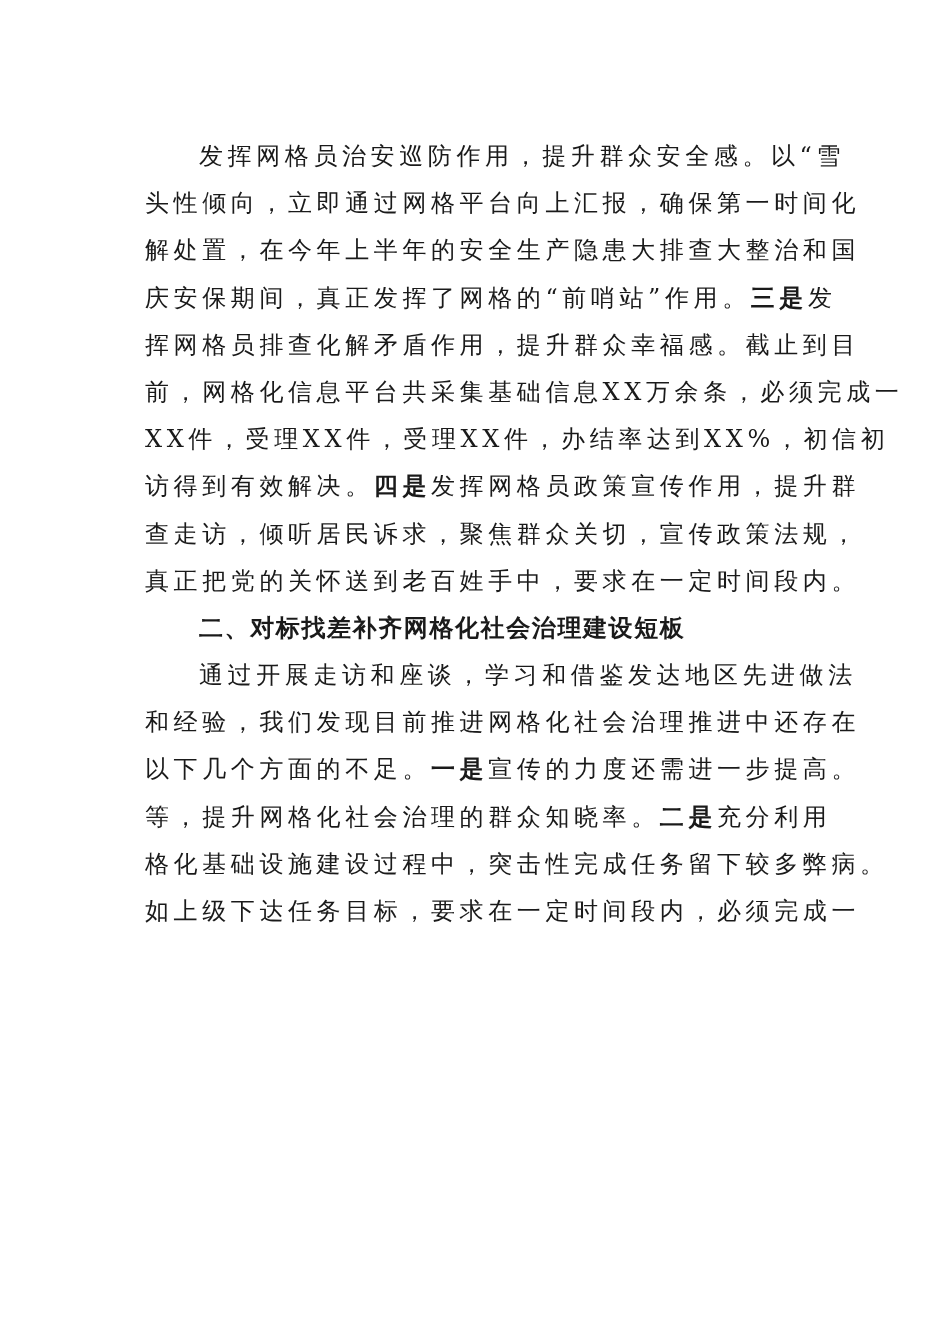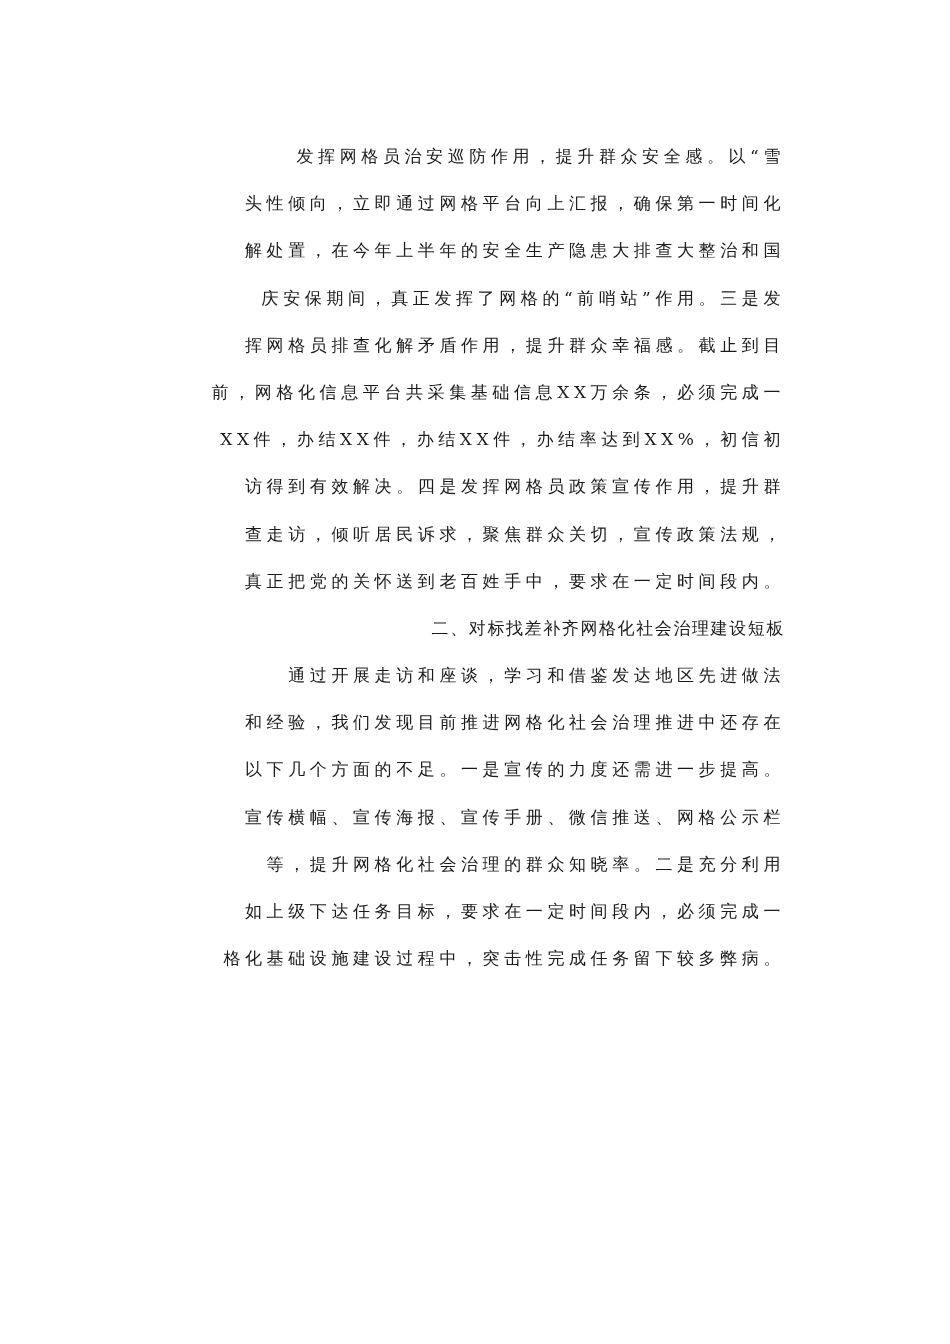--- a/index.html
+++ b/index.html
@@ -25,55 +25,53 @@
   }
   .content {
     position: absolute;
     left: 145px;
     top: 136px;
     width: 640px;
   }
   .line {
     height: 47.2px;
     line-height: 40px;
-    font-size: 17px;
+    font-size: 24px;
     white-space: nowrap;
     letter-spacing: 4.6px;
     overflow: visible;
-    text-align: right;
   }
   .line.indent {
     padding-left: 54px;
   }
   .line.heading {
     font-weight: bold;
     padding-left: 54px;
     letter-spacing: 1.6px;
   }
   .seg-bold {
-    font-weight: normal;
+    font-weight: bold;
   }
 </style>
 </head>
 <body>
 
 <div class="page">
   <div class="content" id="doc-body">
       <div class="line indent"><span>发挥网格员治安巡防作用，提升群众安全感。以“雪</span></div>
       <div class="line"><span>头性倾向，立即通过网格平台向上汇报，确保第一时间化</span></div>
       <div class="line"><span>解处置，在今年上半年的安全生产隐患大排查大整治和国</span></div>
       <div class="line"><span>庆安保期间，真正发挥了网格的“前哨站”作用。</span><span class="seg-bold">三是</span><span>发</span></div>
       <div class="line"><span>挥网格员排查化解矛盾作用，提升群众幸福感。截止到目</span></div>
       <div class="line"><span>前，网格化信息平台共采集基础信息XX万余条，必须完成一</span></div>
-      <div class="line"><span>XX件，办结XX件，办结XX件，办结率达到XX%，初信初</span></div>
+      <div class="line"><span>XX件，受理XX件，受理XX件，办结率达到XX%，初信初</span></div>
       <div class="line"><span>访得到有效解决。</span><span class="seg-bold">四是</span><span>发挥网格员政策宣传作用，提升群</span></div>
       <div class="line"><span>查走访，倾听居民诉求，聚焦群众关切，宣传政策法规，</span></div>
       <div class="line"><span>真正把党的关怀送到老百姓手中，要求在一定时间段内。</span></div>
       <div class="line heading"><span class="seg-bold">二、对标找差补齐网格化社会治理建设短板</span></div>
       <div class="line indent"><span>通过开展走访和座谈，学习和借鉴发达地区先进做法</span></div>
       <div class="line"><span>和经验，我们发现目前推进网格化社会治理推进中还存在</span></div>
       <div class="line"><span>以下几个方面的不足。</span><span class="seg-bold">一是</span><span>宣传的力度还需进一步提高。</span></div>
-      <div class="line"><span>宣传横幅、宣传海报、宣传手册、微信推送、网格公示栏</span></div>
       <div class="line"><span>等，提升网格化社会治理的群众知晓率。</span><span class="seg-bold">二是</span><span>充分利用</span></div>
+      <div class="line"><span>格化基础设施建设过程中，突击性完成任务留下较多弊病。</span></div>
       <div class="line"><span>如上级下达任务目标，要求在一定时间段内，必须完成一</span></div>
-      <div class="line"><span>格化基础设施建设过程中，突击性完成任务留下较多弊病。</span></div>
     </div>
 </div>
 
 </body></html>

